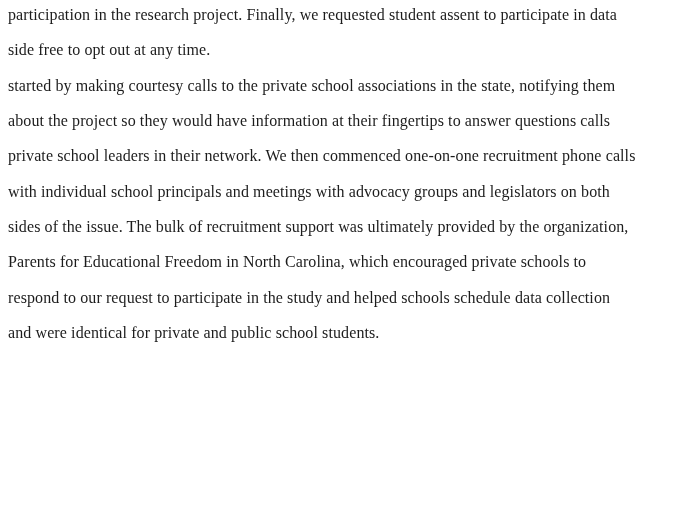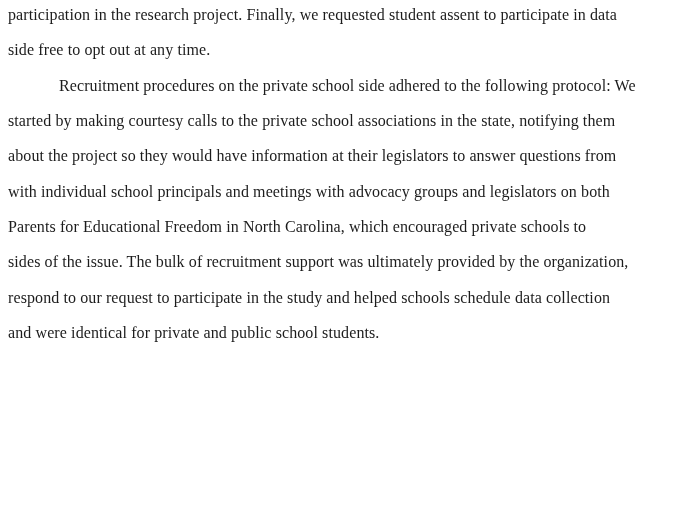--- a/index.html
+++ b/index.html
@@ -38,23 +38,23 @@
 </head>
 <body>
 
 <div class="page">
   <div class="content" id="content">
       <div>
         <div class="line">participation in the research project. Finally, we requested student assent to participate in data</div>
         <div class="line">side free to opt out at any time.</div>
       </div>
       <div>
-        <div class="line indent">Recruitment procedures on the private school side adhered to the following protocol: We</div>
         <div class="line">started by making courtesy calls to the private school associations in the state, notifying them</div>
-        <div class="line">about the project so they would have information at their legislators to answer questions from</div>
+        <div class="line">about the project so they would have information at their fingertips to answer questions calls</div>
+        <div class="line">private school leaders in their network. We then commenced one-on-one recruitment phone calls</div>
         <div class="line">with individual school principals and meetings with advocacy groups and legislators on both</div>
+        <div class="line">sides of the issue. The bulk of recruitment support was ultimately provided by the organization,</div>
         <div class="line">Parents for Educational Freedom in North Carolina, which encouraged private schools to</div>
-        <div class="line">sides of the issue. The bulk of recruitment support was ultimately provided by the organization,</div>
         <div class="line">respond to our request to participate in the study and helped schools schedule data collection</div>
         <div class="line">and were identical for private and public school students.</div>
       </div>
     </div>
 </div>
 
 </body></html>

